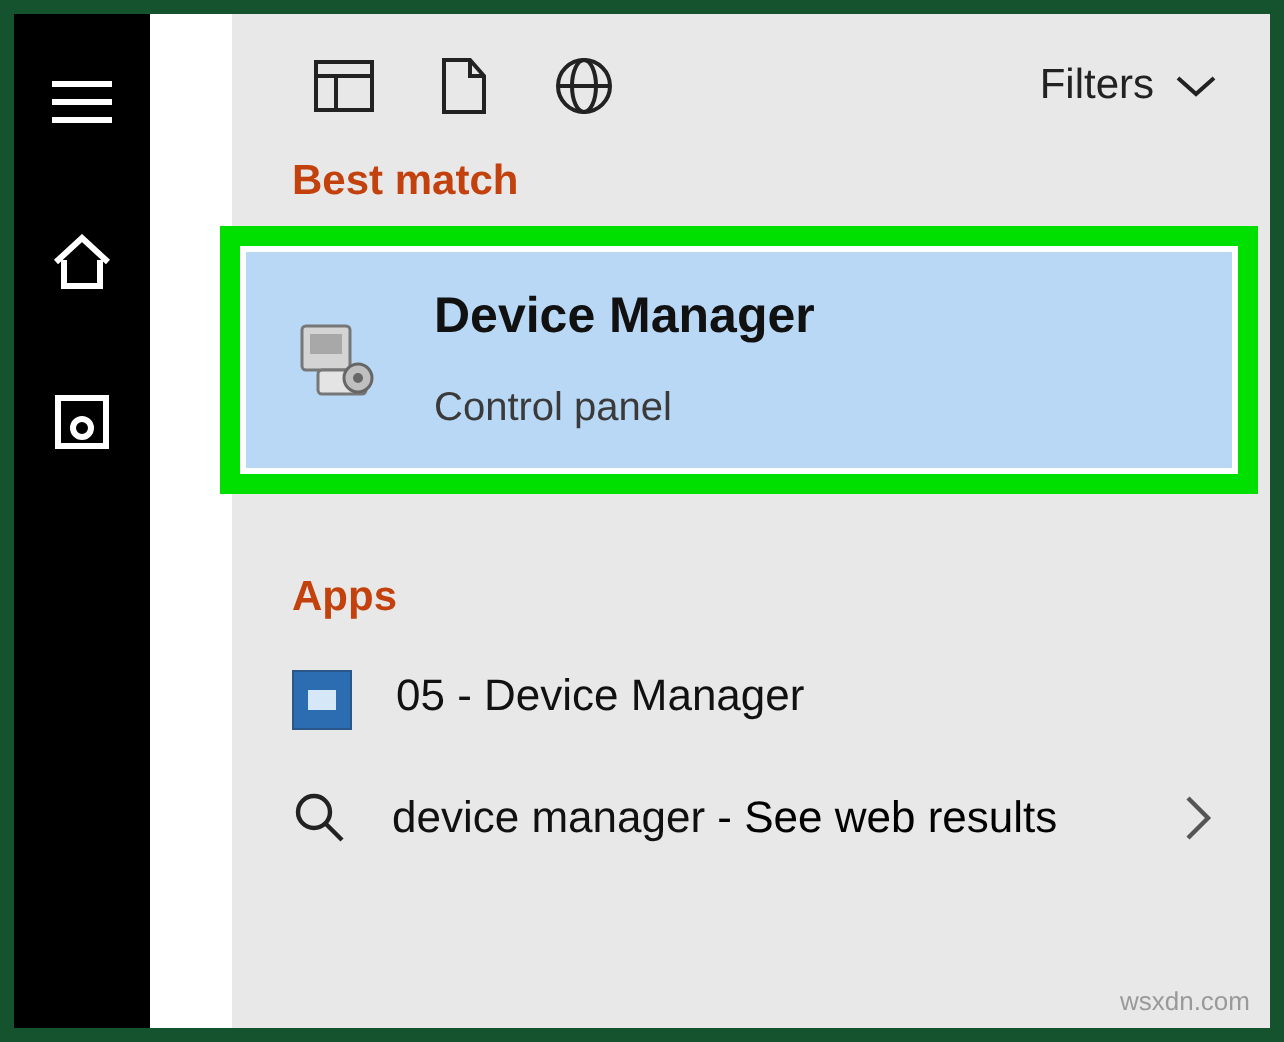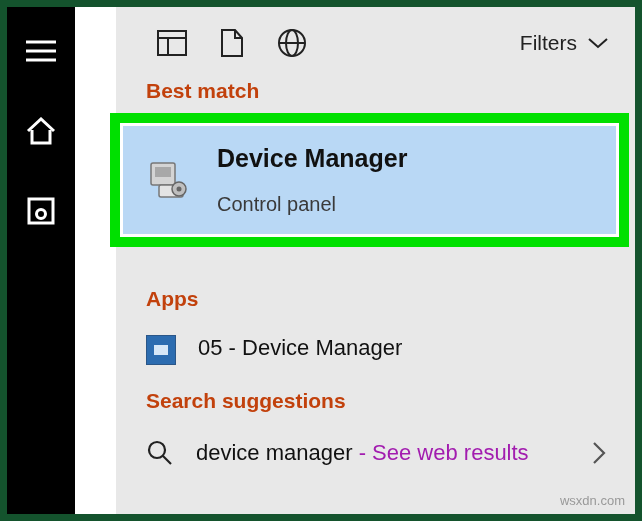--- a/index.html
+++ b/index.html
@@ -17,21 +17,21 @@
     .best-result { background: #b9d8f5; border: 3px solid #fff; display: flex; align-items: center; padding: 18px 24px; gap: 24px; }
     .best-result .result-icon { width: 46px; height: 46px; display: flex; align-items: center; justify-content: center; }
     .best-result .title { font-size: 25px; font-weight: 600; color: #111; }
     .best-result .subtitle { font-size: 20px; color: #3a3a3a; margin-top: 20px; }
     .apps-row { display: flex; align-items: flex-start; padding: 14px 0 14px 30px; gap: 22px; }
     .apps-row .app-icon { width: 30px; height: 30px; background: #2c6cb0; border: 1px solid #2a5688; display: flex; align-items: center; justify-content: center; }
     .apps-row .app-icon .inner { width: 14px; height: 10px; background: #d6e7f7; }
     .apps-row .app-title { font-size: 22px; color: #111; }
     .suggestion-row { display: flex; align-items: center; padding: 16px 0 16px 30px; gap: 22px; }
     .suggestion-row .text { font-size: 22px; color: #111; }
-    .suggestion-row .text .muted { color: #a21caf; }
+    .suggestion-row .text .muted { color: #000000; }
     .suggestion-row .chev { margin-left: auto; padding-right: 28px; color: #555; }
     .watermark { position: absolute; bottom: 6px; right: 10px; font-size: 13px; color: #999; text-align: right; }
     svg { display: block; }
   </style>
 </head>
 <body>
 
 <div class="app">
 
   <div class="sidebar">
@@ -112,21 +112,20 @@
 
     <div class="section-header" style="margin-top:40px;">Apps</div>
 
     <div class="apps-row">
       <div class="app-icon">
           <div class="inner"></div>
         </div>
       <div class="app-title">05 - Device Manager</div>
     </div>
 
-    <div class="section-header" style="padding-top:10px;">Search suggestions</div>
 
     <div class="suggestion-row">
       <div>
         <svg width="28" height="28" viewBox="0 0 28 28">
             <circle cx="11" cy="11" r="8" fill="none" stroke="#222" stroke-width="2.2"></circle>
             <line x1="17" y1="17" x2="25" y2="25" stroke="#222" stroke-width="2.2"></line>
           </svg>
       </div>
       <div class="text">
         <span>device manager</span><span class="muted"> - See web results</span>

